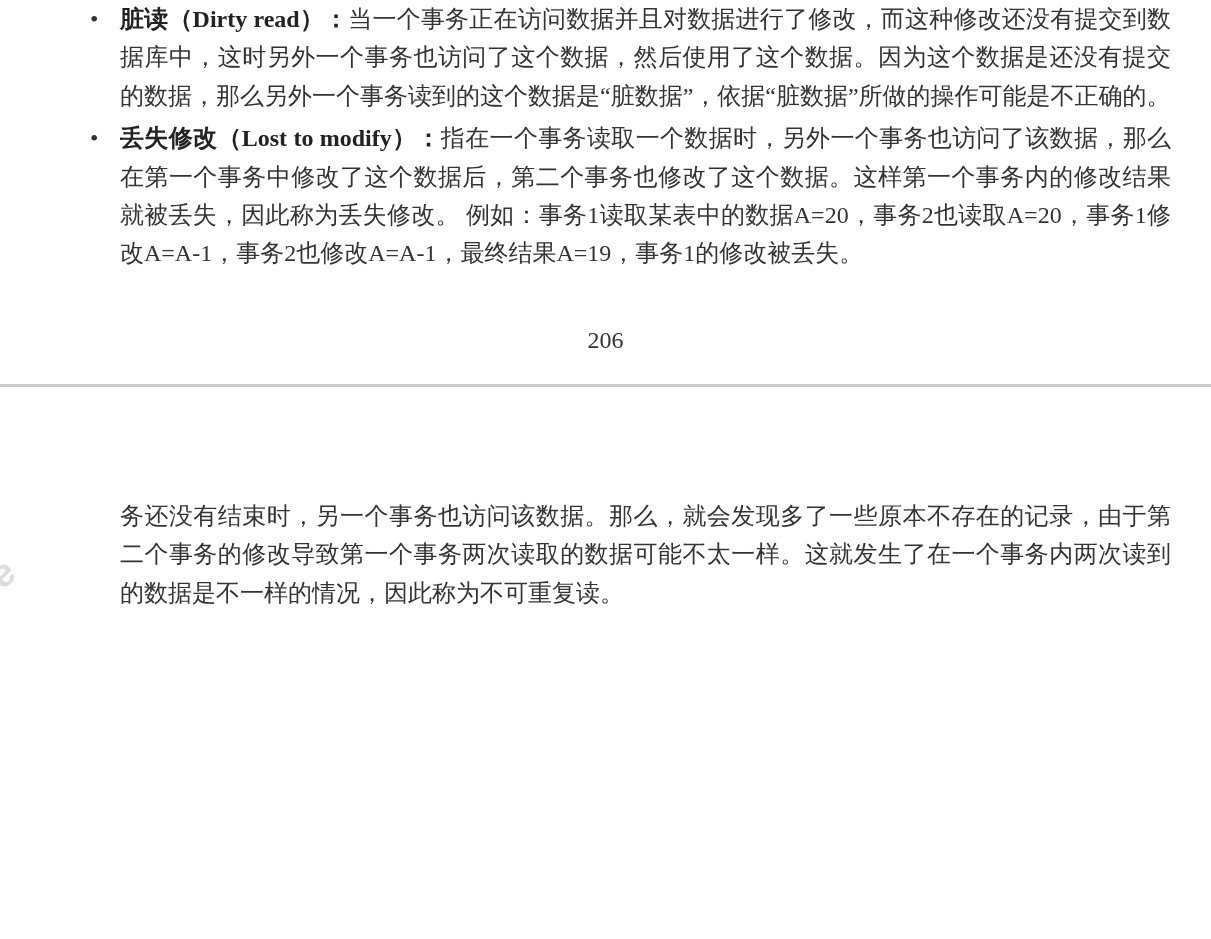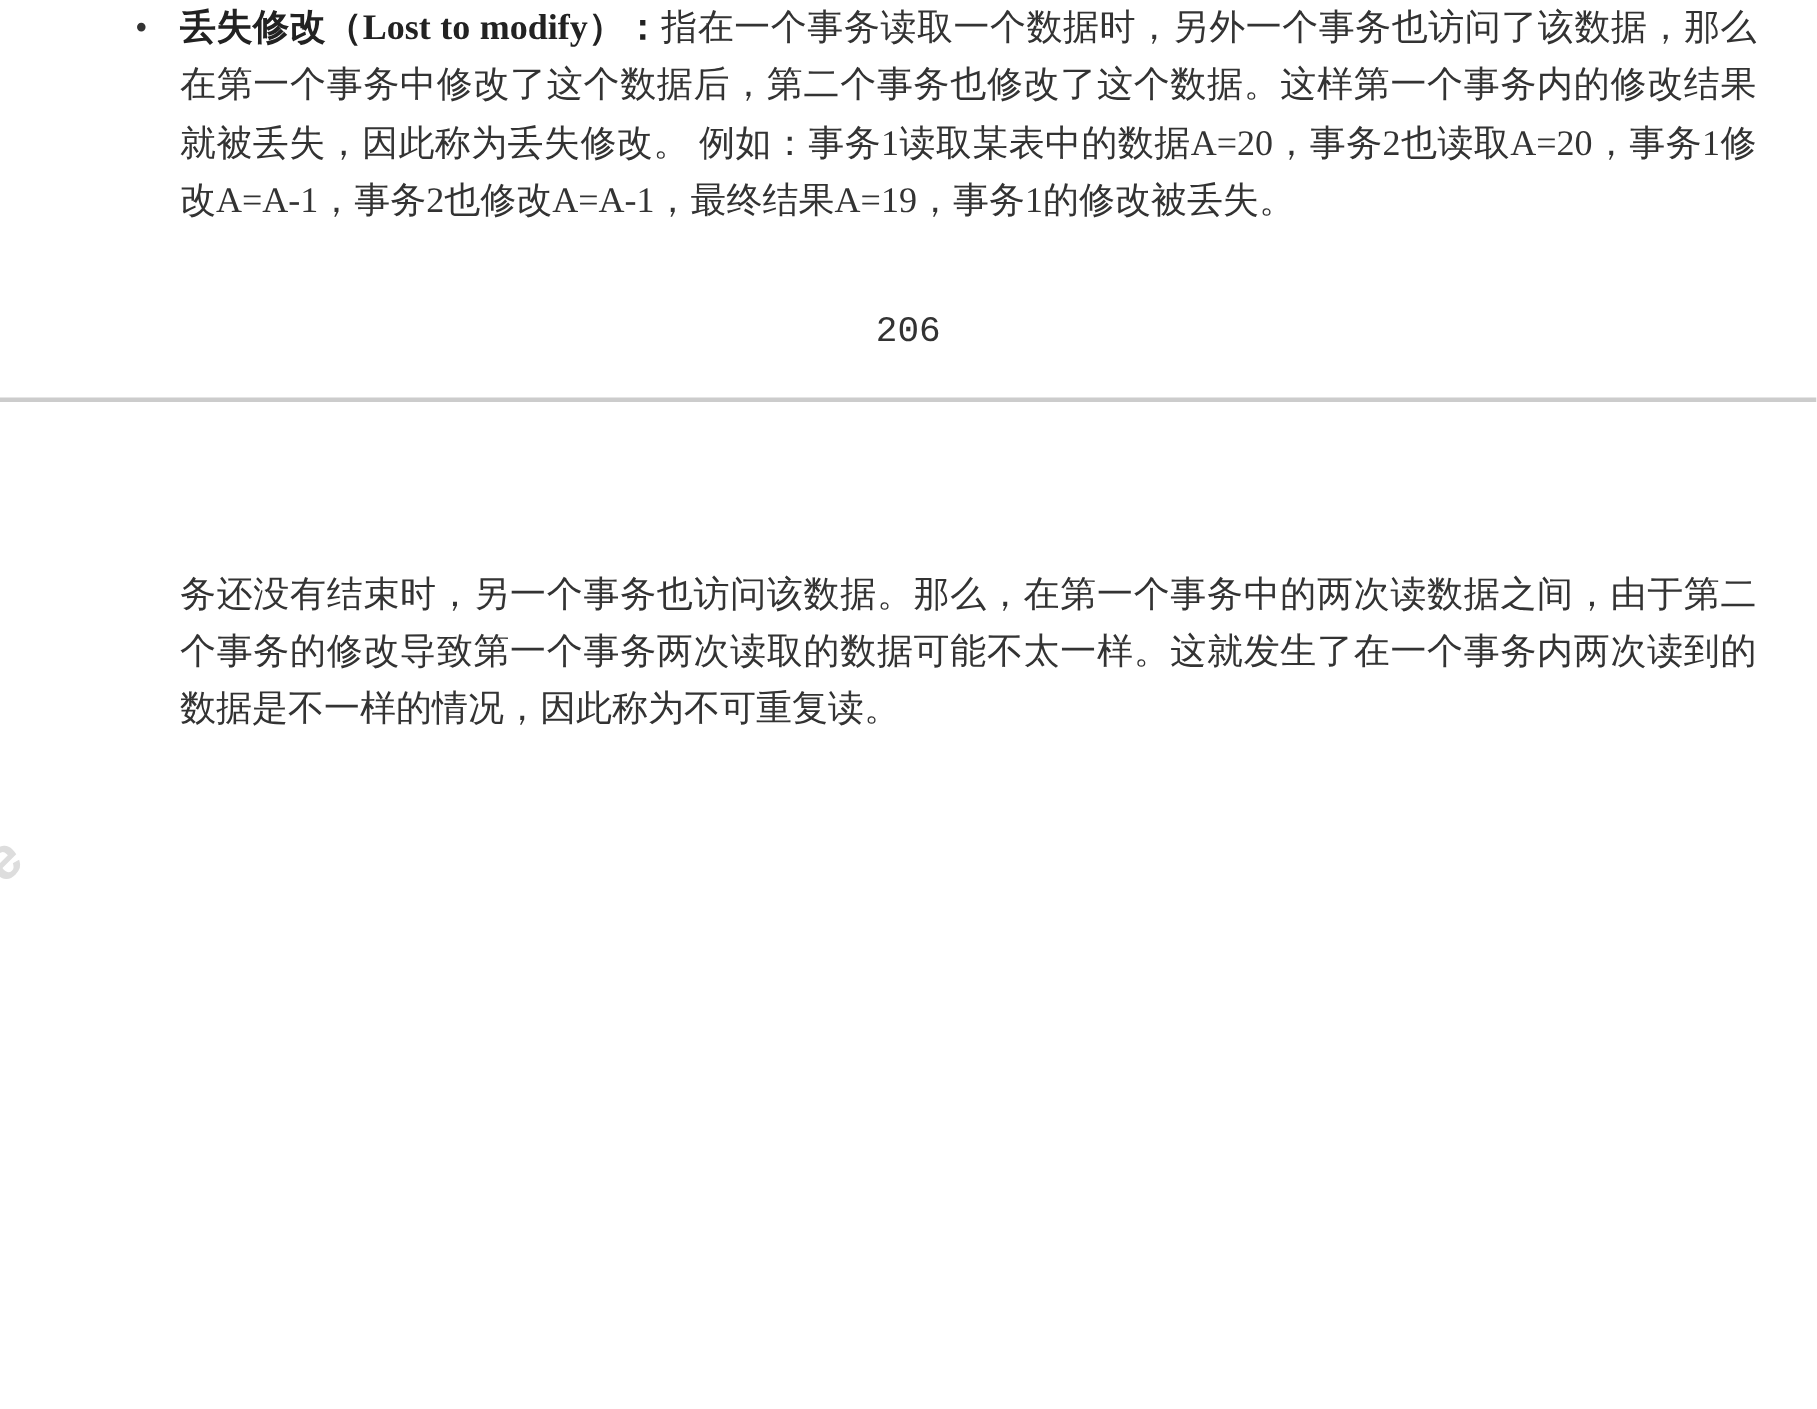--- a/index.html
+++ b/index.html
@@ -48,21 +48,21 @@
       line-height: 1.6;
       text-align: justify;
       color: #333333;
       margin-bottom: 4px;
     }
     .page-number {
       text-align: center;
       font-size: 24px;
       color: #333333;
       padding: 50px 0 30px 0;
-      font-family: Liberation Mono, monospace;
+      font-family: Liberation Serif, serif;
     }
     .page-divider {
       border: none;
       border-top: 3px solid #cccccc;
       margin: 0 0 40px 0;
       width: 100%;
     }
     .watermark {
       position: absolute;
       left: -5px;
@@ -81,26 +81,29 @@
     .second-page {
       padding-top: 70px;
     }
   </style>
 </head>
 <body>
 
 <div class="page-section">
   <ul class="bullet-list">
     <li>
+      <span class="term-bold">脏读（Dirty read）：</span><span>当一个事务正在访问数据并且对数据进行了修改，而这种修改还没有提交到数据库中，这时另外一个事务也访问了这个数据，然后使用了这个数据。因为这个数据是还没有提交的数据，那么另外一个事务读到的这个数据是“脏数据”，依据“脏数据”所做的操作可能是不正确的。</span>
+    </li>
+    <li>
       <span class="term-bold">丢失修改（Lost to modify）：</span><span>指在一个事务读取一个数据时，另外一个事务也访问了该数据，那么在第一个事务中修改了这个数据后，第二个事务也修改了这个数据。这样第一个事务内的修改结果就被丢失，因此称为丢失修改。 例如：事务1读取某表中的数据A=20，事务2也读取A=20，事务1修改A=A-1，事务2也修改A=A-1，最终结果A=19，事务1的修改被丢失。</span>
     </li>
   </ul>
 </div>
 
 <div class="page-number">206</div>
 
 <hr class="page-divider">
 
 <div class="watermark">e</div>
 
 <div class="page-section second-page">
-  <div class="continuation">务还没有结束时，另一个事务也访问该数据。那么，在第一个事务中的两次读数据之间，由于第二个事务的修改导致第一个事务两次读取的数据可能不太一样。这就发生了在一个事务内两次读到的数据是不一样的情况，因此称为不可重复读。</div>
+  <div class="continuation">务还没有结束时，另一个事务也访问该数据。那么，就会发现多了一些原本不存在的记录，由于第二个事务的修改导致第一个事务两次读取的数据可能不太一样。这就发生了在一个事务内两次读到的数据是不一样的情况，因此称为不可重复读。</div>
 </div>
 
 </body></html>

